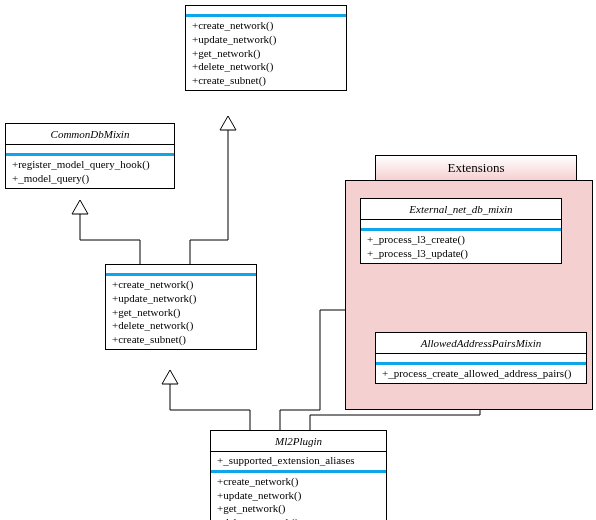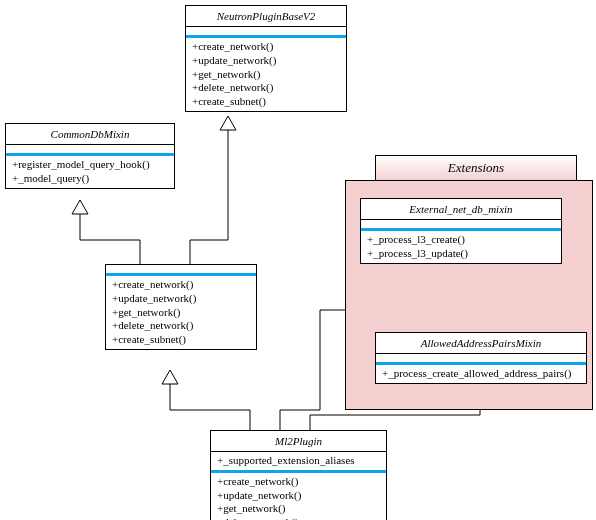--- a/index.html
+++ b/index.html
@@ -37,21 +37,20 @@
     border: 1px solid #000;
     background: #f5d0d0;
     z-index: 1;
   }
   .pkg-tab {
     position: absolute;
     border: 1px solid #000;
     border-bottom: none;
     background: linear-gradient(#fff, #f5d0d0);
     text-align: center;
-    font-style: italic;
     font-size: 13px;
     padding: 4px 0;
     z-index: 1;
   }
   svg.connectors {
     position: absolute;
     left: 0; top: 0;
     width: 596px; height: 520px;
     z-index: 0;
     pointer-events: none;
@@ -89,21 +88,20 @@
   <line x1="480" y1="415" x2="310" y2="415" stroke="#000"></line>
   <line x1="310" y1="415" x2="310" y2="430" stroke="#000"></line>
 </svg>
 
 <div class="pkg-tab" style="left:375px; top:155px; width:200px;">
   <span>Extensions</span>
 </div>
 <div class="pkg" style="left:345px; top:180px; width:246px; height:228px;"></div>
 
 <div class="class-box" style="left:185px; top:5px; width:160px;">
-  <div class="class-name">NeutronPluginBaseV2</div>
   <div class="class-compartment"></div>
   <div class="class-compartment">
     <div class="method">+create_network()</div>
     <div class="method">+update_network()</div>
     <div class="method">+get_network()</div>
     <div class="method">+delete_network()</div>
     <div class="method">+create_subnet()</div>
   </div>
 </div>
 

